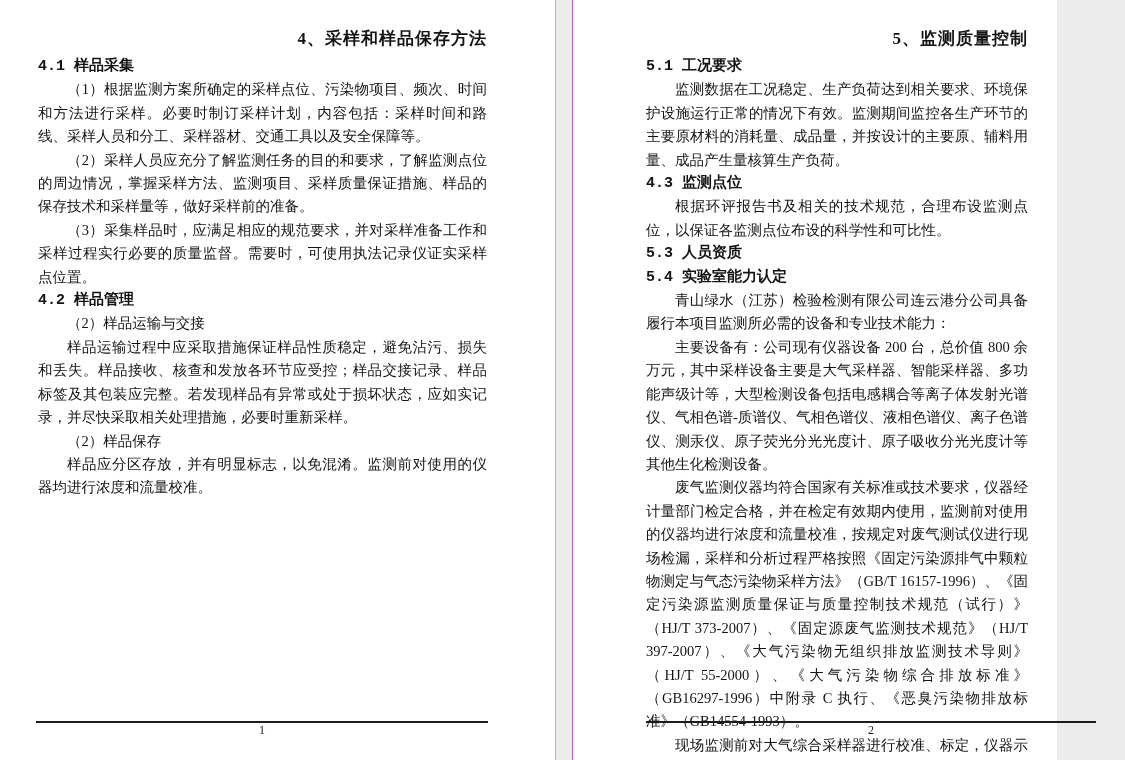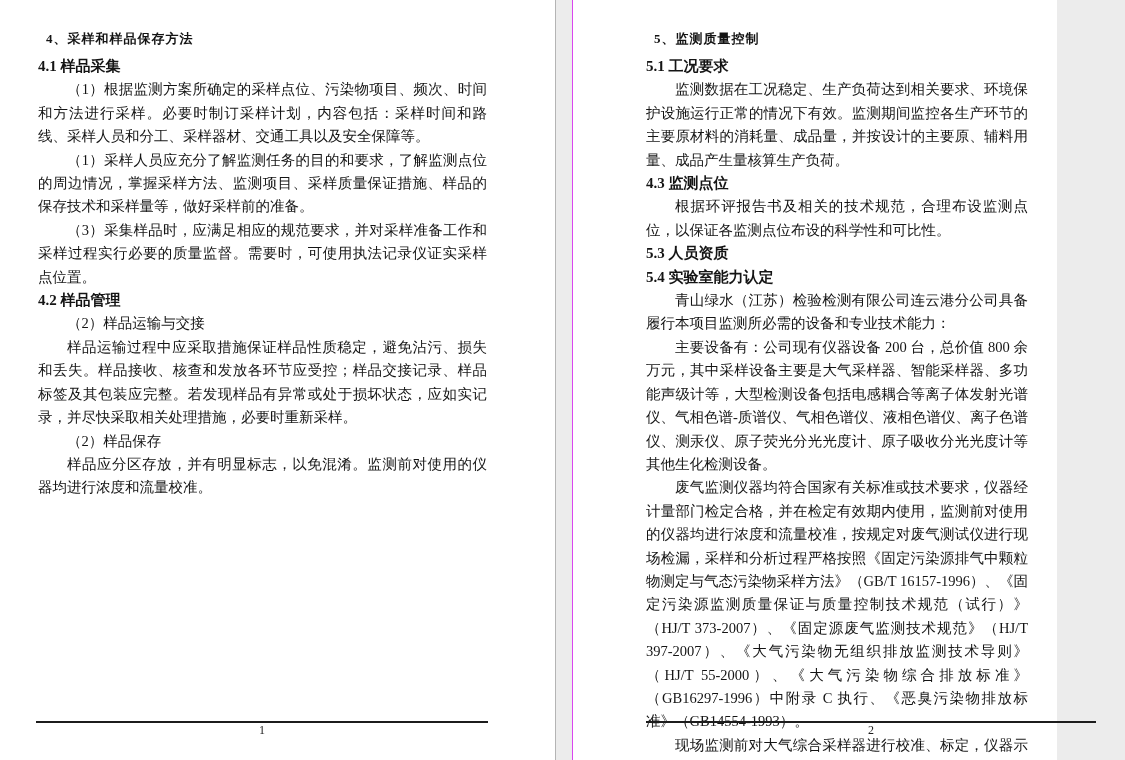--- a/index.html
+++ b/index.html
@@ -24,31 +24,33 @@
     left: 0; width: 556px;
     border-right: 1px solid #b4b4b4;
   }
   .page2 {
     left: 572px; width: 485px;
     border-left: 1px solid #d946ef;
   }
   .content1 { padding: 26px 68px 0 38px; }
   .content2 { padding: 26px 29px 0 73px; }
   h1.doc-heading {
-    font-size: 13px;
+    font-size: 17px;
     line-height: 26px;
     font-weight: bold;
     letter-spacing: 1px;
     margin: 0 0 3px 8px;
+    text-align: right;
   }
   .sec-title {
     font-weight: bold;
     font-size: 15px;
     line-height: 23.4px;
     white-space: nowrap;
+    font-family: Liberation Mono, monospace;
   }
   p.body-par {
     font-size: 14.5px;
     line-height: 23.4px;
     text-indent: 2em;
     text-align: justify;
     margin: 0;
   }
   .footer-rule {
     position: absolute;
@@ -73,21 +75,21 @@
 <body>
 
 <div class="spread">
 
   <div class="page page1">
     <div class="content1">
       <h1 class="doc-heading">4、采样和样品保存方法</h1>
 
       <div class="sec-title">4.1 样品采集</div>
       <p class="body-par">（1）根据监测方案所确定的采样点位、污染物项目、频次、时间和方法进行采样。必要时制订采样计划，内容包括：采样时间和路线、采样人员和分工、采样器材、交通工具以及安全保障等。</p>
-      <p class="body-par">（1）采样人员应充分了解监测任务的目的和要求，了解监测点位的周边情况，掌握采样方法、监测项目、采样质量保证措施、样品的保存技术和采样量等，做好采样前的准备。</p>
+      <p class="body-par">（2）采样人员应充分了解监测任务的目的和要求，了解监测点位的周边情况，掌握采样方法、监测项目、采样质量保证措施、样品的保存技术和采样量等，做好采样前的准备。</p>
       <p class="body-par">（3）采集样品时，应满足相应的规范要求，并对采样准备工作和采样过程实行必要的质量监督。需要时，可使用执法记录仪证实采样点位置。</p>
 
       <div class="sec-title">4.2 样品管理</div>
       <p class="body-par">（2）样品运输与交接</p>
       <p class="body-par">样品运输过程中应采取措施保证样品性质稳定，避免沾污、损失和丢失。样品接收、核查和发放各环节应受控；样品交接记录、样品标签及其包装应完整。若发现样品有异常或处于损坏状态，应如实记录，并尽快采取相关处理措施，必要时重新采样。</p>
       <p class="body-par">（2）样品保存</p>
       <p class="body-par">样品应分区存放，并有明显标志，以免混淆。监测前对使用的仪器均进行浓度和流量校准。</p>
     </div>
     <div class="footer-rule"></div>
     <div class="footer-num">1</div>

